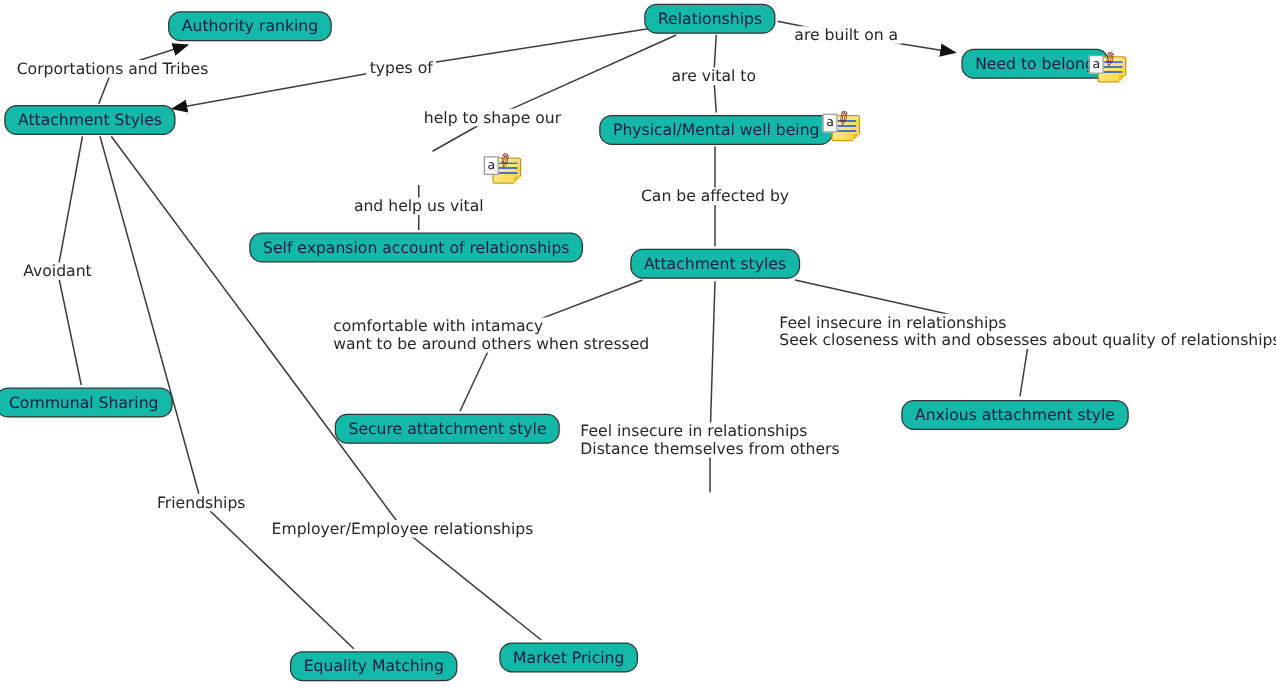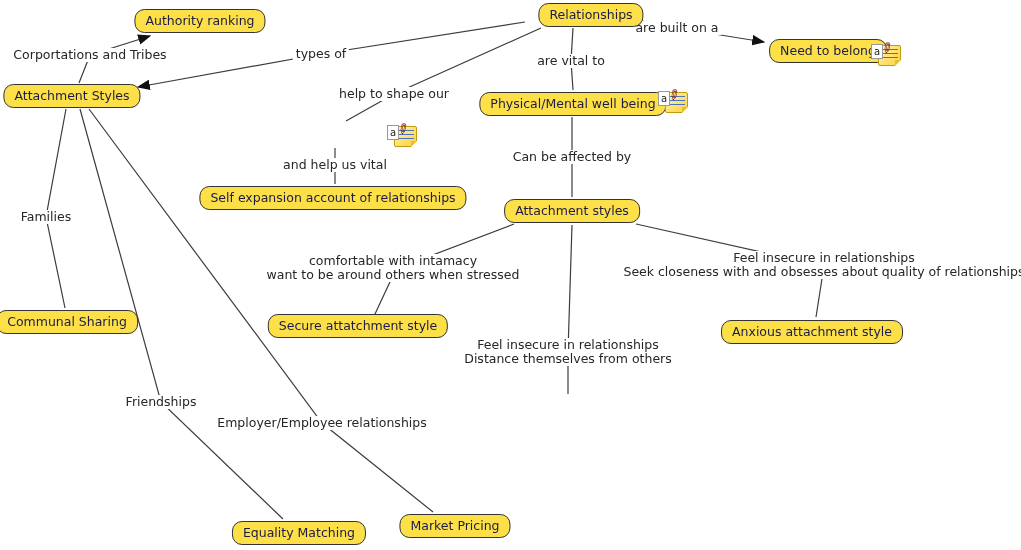--- a/index.html
+++ b/index.html
@@ -4,28 +4,28 @@
 <style>
   html,body{margin:0;padding:0;}
   body{
     width:1021px;height:550px;position:relative;background:#ffffff;
     font-family:"DejaVu Sans","Liberation Sans",sans-serif;overflow:hidden;
   }
   #map{position:absolute;left:0;top:0;width:1021px;height:550px;}
   #edges{position:absolute;left:0;top:0;width:1021px;height:550px;}
   .node{
     position:absolute;transform:translate(-50%,-50%);
-    background:#fde047;border:1.5px solid #333333;border-radius:10px;
+    background:#14b8a6;border:1.5px solid #333333;border-radius:10px;
     padding:3px 10px;font-size:12.5px;color:#1c1c44;white-space:nowrap;
     text-align:right;line-height:16px;box-sizing:border-box;
   }
   .elabel{
     position:absolute;transform:translate(-50%,-50%);
     background:#ffffff;padding:0 3px;font-size:12.5px;color:#262626;
-    white-space:nowrap;text-align:center;line-height:14px;
+    white-space:nowrap;line-height:14px;
   }
   .note-icon{position:absolute;width:30px;height:24px;}
   .note-icon .paper{
     position:absolute;left:7px;top:1px;width:21px;height:19px;
     background:linear-gradient(135deg,#fff7c2 0%,#ffe06a 55%,#ffd243 100%);
     border:1px solid #c49a0a;border-radius:2px;display:block;
   }
   .note-icon .paper::before{
     content:"";position:absolute;left:2px;right:2px;top:3px;height:11px;
     background:repeating-linear-gradient(180deg,#4a74c0 0 1.5px,rgba(0,0,0,0) 1.5px 4px);
@@ -72,46 +72,46 @@
     </g>
   </svg>
 
   <div class="elabel" style="left:90px;top:55px">Corportations and Tribes</div>
   <div class="elabel" style="left:321px;top:54px">types of</div>
   <div class="elabel" style="left:677px;top:28px">are built on a</div>
   <div class="elabel" style="left:571px;top:61px">are vital to</div>
   <div class="elabel" style="left:394px;top:94px">help to shape our</div>
   <div class="elabel" style="left:335px;top:165px">and help us vital</div>
   <div class="elabel" style="left:572px;top:157px">Can be affected by</div>
-  <div class="elabel" style="left:46px;top:217px">Families</div>
+  <div class="elabel" style="left:46px;top:217px">Avoidant</div>
   <div class="elabel" style="left:161px;top:402px">Friendships</div>
   <div class="elabel" style="left:322px;top:423px">Employer/Employee relationships</div>
 
   <div class="elabel" style="left:393px;top:268px">
     <div>comfortable with intamacy</div>
     <div>want to be around others when stressed</div>
   </div>
   <div class="elabel" style="left:824px;top:265px">
     <div>Feel insecure in relationships</div>
     <div>Seek closeness with and obsesses about quality of relationships</div>
   </div>
   <div class="elabel" style="left:568px;top:352px">
     <div>Feel insecure in relationships</div>
     <div>Distance themselves from others</div>
   </div>
 
-  <div class="node" style="left:591px;top:15px">Relationships</div>
+  <div class="node" style="left:568px;top:15px">Relationships</div>
   <div class="node" style="left:200px;top:21px">Authority ranking</div>
   <div class="node" style="left:828px;top:51px">Need to belong</div>
   <div class="node" style="left:72px;top:96px">Attachment Styles</div>
   <div class="node" style="left:573px;top:104px">Physical/Mental well being</div>
   <div class="node" style="left:333px;top:198px">Self expansion account of relationships</div>
   <div class="node" style="left:572px;top:211px">Attachment styles</div>
   <div class="node" style="left:67px;top:322px">Communal Sharing</div>
-  <div class="node" style="left:358px;top:326px">Secure attatchment style</div>
+  <div class="node" style="left:358px;top:343px">Secure attatchment style</div>
   <div class="node" style="left:812px;top:332px">Anxious attachment style</div>
   <div class="node" style="left:299px;top:533px">Equality Matching</div>
   <div class="node" style="left:455px;top:526px">Market Pricing</div>
 
   <div class="note-icon" style="left:871px;top:44px">
     <span class="paper"></span>
     <span class="pencil">✎</span>
     <span class="badge-a">a</span>
   </div>
   <div class="note-icon" style="left:658px;top:91px">

